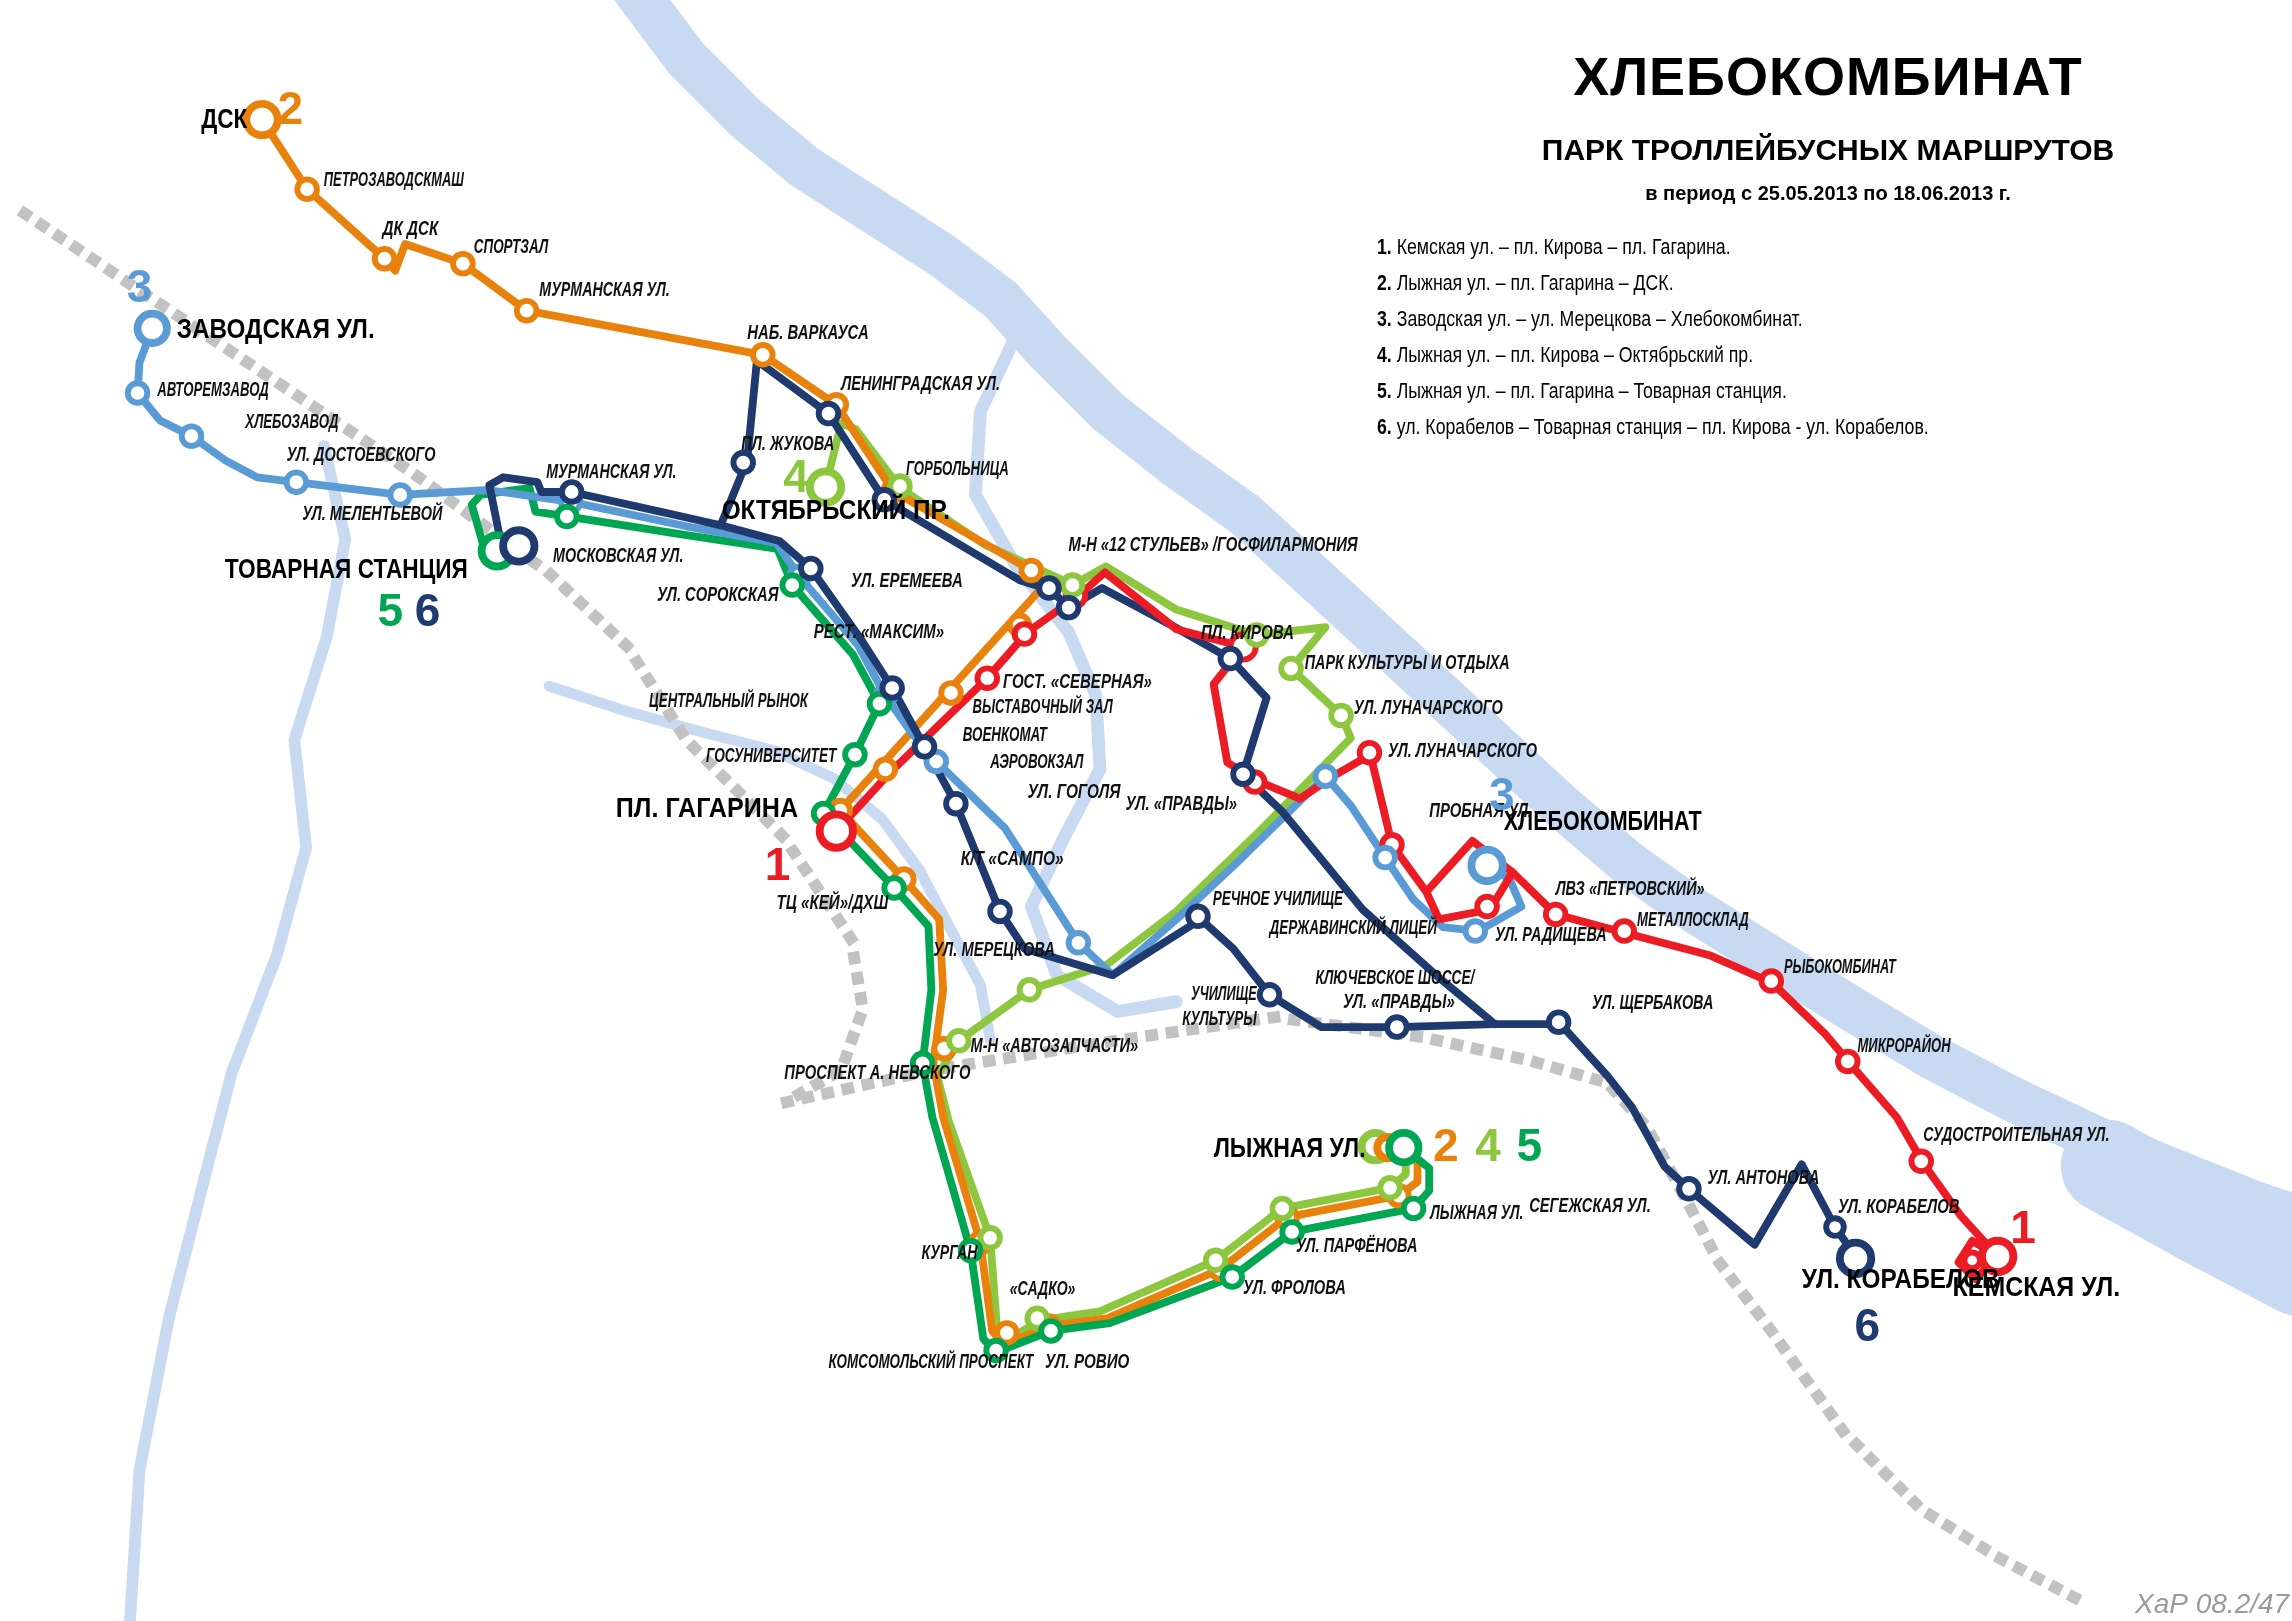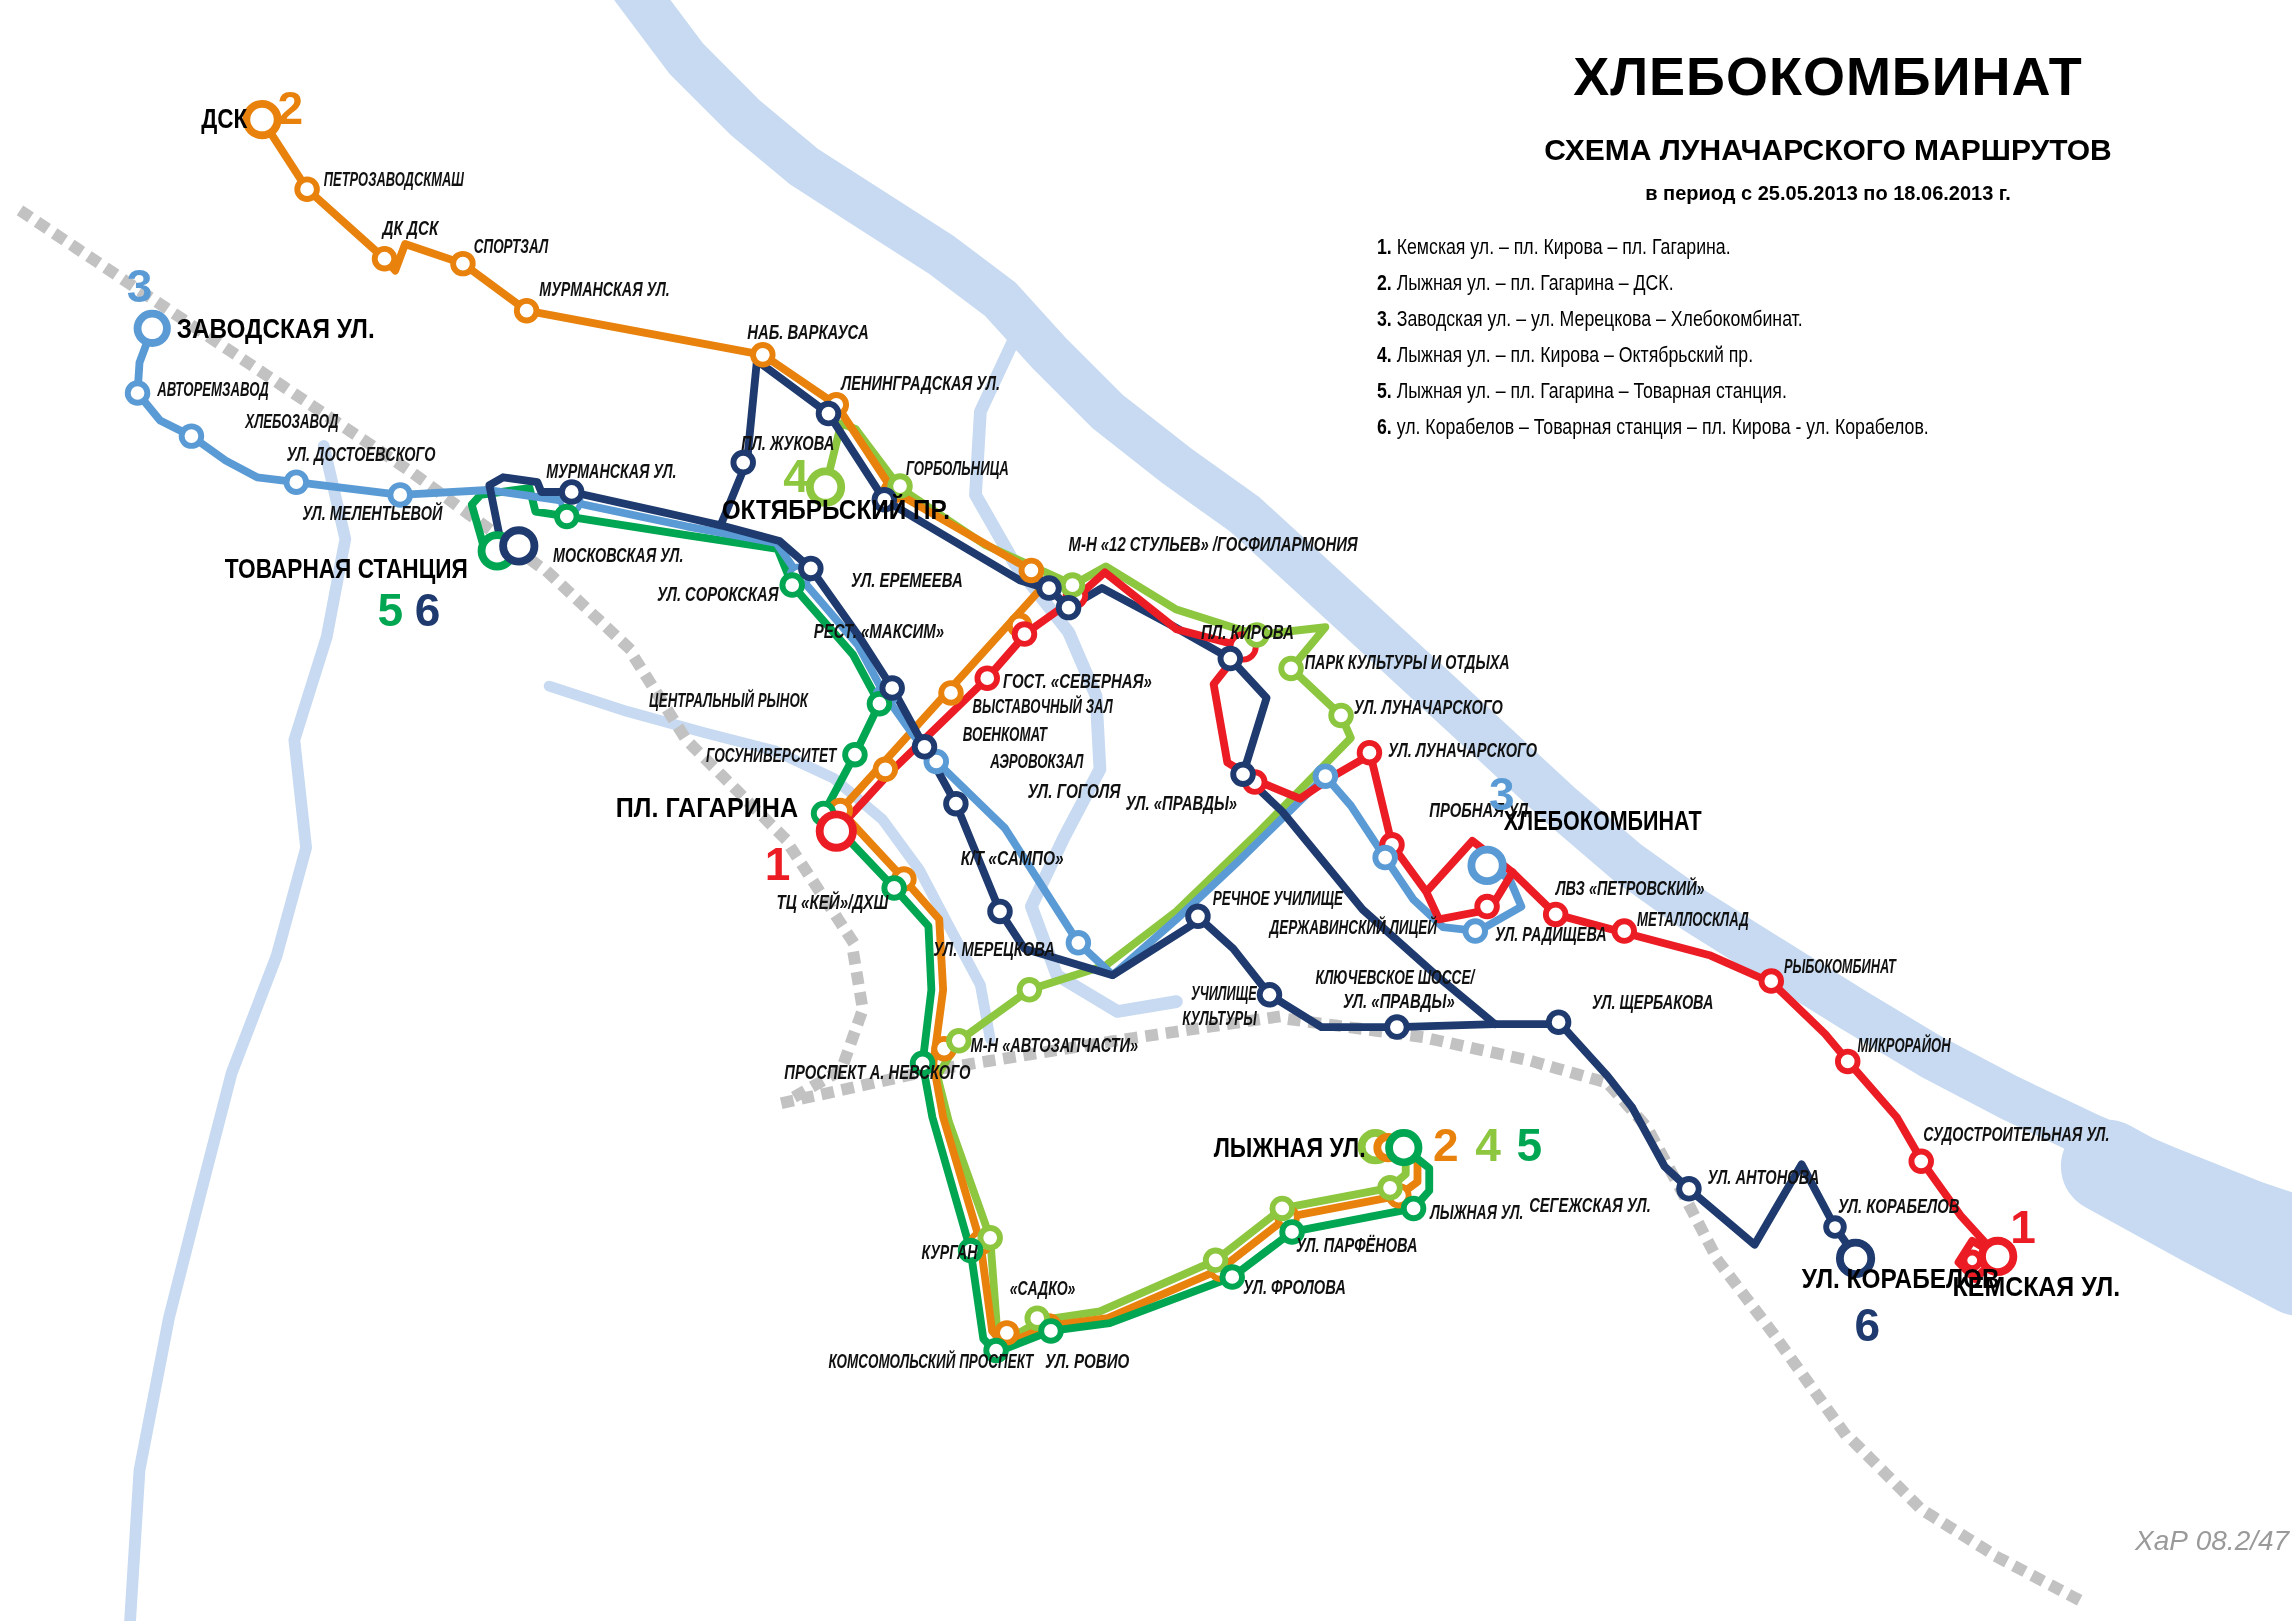--- a/index.html
+++ b/index.html
@@ -8,21 +8,21 @@
   .ls{font:italic 700 21px "Liberation Sans",sans-serif;fill:#111111;}
   .lt{font:700 29px "Liberation Sans",sans-serif;fill:#000000;}
   .lb{font:700 47px "Liberation Sans",sans-serif;}
   #header{position:absolute;left:1377px;top:45px;width:902px;color:#000;}
   #title{font-size:54px;font-weight:700;text-align:center;letter-spacing:1px;margin:0 0 25.5px 0;}
   #subtitle{font-size:30px;font-weight:700;text-align:center;margin:0 0 15.7px 0;}
   #period{font-size:20px;font-weight:700;text-align:center;margin:0 0 23.5px 0;}
   #legend{transform:scale(0.82,1);transform-origin:0 0;width:1100px;}
   .lg-row{font-size:21.6px;line-height:36px;white-space:nowrap;color:#000;}
   .lg-num{font-weight:700;}
-  #watermark{position:absolute;left:2135px;top:1525px;font-size:28px;font-style:italic;color:#9a9a9a;}
+  #watermark{position:absolute;left:2135px;top:1588px;font-size:28px;font-style:italic;color:#9a9a9a;}
 </style>
 </head>
 <body>
 
 <svg id="map" width="2293" height="1621" viewBox="0 0 2339 1654" xmlns="http://www.w3.org/2000/svg">
     <polyline points="640,-20 700,60 760,120 820,170 890,215 960,260 1020,305 1070,360 1130,420 1200,475 1270,525 1330,580 1390,635 1455,695 1520,755 1590,820 1660,880 1730,930 1810,980 1890,1030 1970,1078 2050,1120 2130,1158 2210,1192 2300,1228 2360,1248" fill="none" stroke="#C7DAF1" stroke-width="46" stroke-linecap="round" stroke-linejoin="round"></polyline>
     <polyline points="2150,1190 2250,1245 2345,1295" fill="none" stroke="#C7DAF1" stroke-width="95" stroke-linecap="round" stroke-linejoin="round"></polyline>
     <polyline points="1035,345 1000,420 995,505 1035,575 1090,645 1118,710 1122,785 1085,855 1052,925 1078,995 1140,1032 1200,1022" fill="none" stroke="#C7DAF1" stroke-width="13" stroke-linecap="round" stroke-linejoin="round"></polyline>
     <polyline points="330,455 352,550 333,650 300,755 312,865 282,975 236,1095 205,1215 172,1345 142,1500 132,1660" fill="none" stroke="#C7DAF1" stroke-width="12" stroke-linecap="round" stroke-linejoin="round"></polyline>
     <polyline points="560,700 640,726 720,748 790,766 850,794 900,836 938,888 968,945 1000,1005 1010,1060" fill="none" stroke="#C7DAF1" stroke-width="11" stroke-linecap="round" stroke-linejoin="round"></polyline>
@@ -215,21 +215,21 @@
     <text x="1532" y="810" class="lb" fill="#5B9BD5" text-anchor="middle" dominant-baseline="central">3</text>
     <text x="1475" y="1168" class="lb" fill="#E8820C" text-anchor="middle" dominant-baseline="central">2</text>
     <text x="1518" y="1168" class="lb" fill="#8DC63F" text-anchor="middle" dominant-baseline="central">4</text>
     <text x="1560" y="1168" class="lb" fill="#00A651" text-anchor="middle" dominant-baseline="central">5</text>
     <text x="2064" y="1252" class="lb" fill="#EC1C24" text-anchor="middle" dominant-baseline="central">1</text>
     <text x="1905" y="1352" class="lb" fill="#1E3A6E" text-anchor="middle" dominant-baseline="central">6</text>
   </svg>
 
 <div id="header">
   <div id="title">ХЛЕБОКОМБИНАТ</div>
-  <div id="subtitle">СХЕМА ЛУНАЧАРСКОГО МАРШРУТОВ</div>
+  <div id="subtitle">ПАРК ТРОЛЛЕЙБУСНЫХ МАРШРУТОВ</div>
   <div id="period">в период с 25.05.2013 по 18.06.2013 г.</div>
   <div id="legend">
     <div class="lg-row"><span class="lg-num">1.</span><span> Кемская ул. – пл. Кирова – пл. Гагарина.</span></div>
     <div class="lg-row"><span class="lg-num">2.</span><span> Лыжная ул. – пл. Гагарина – ДСК.</span></div>
     <div class="lg-row"><span class="lg-num">3.</span><span> Заводская ул. – ул. Мерецкова – Хлебокомбинат.</span></div>
     <div class="lg-row"><span class="lg-num">4.</span><span> Лыжная ул. – пл. Кирова – Октябрьский пр.</span></div>
     <div class="lg-row"><span class="lg-num">5.</span><span> Лыжная ул. – пл. Гагарина – Товарная станция.</span></div>
     <div class="lg-row"><span class="lg-num">6.</span><span> ул. Корабелов – Товарная станция – пл. Кирова - ул. Корабелов.</span></div>
   </div>
 </div>

